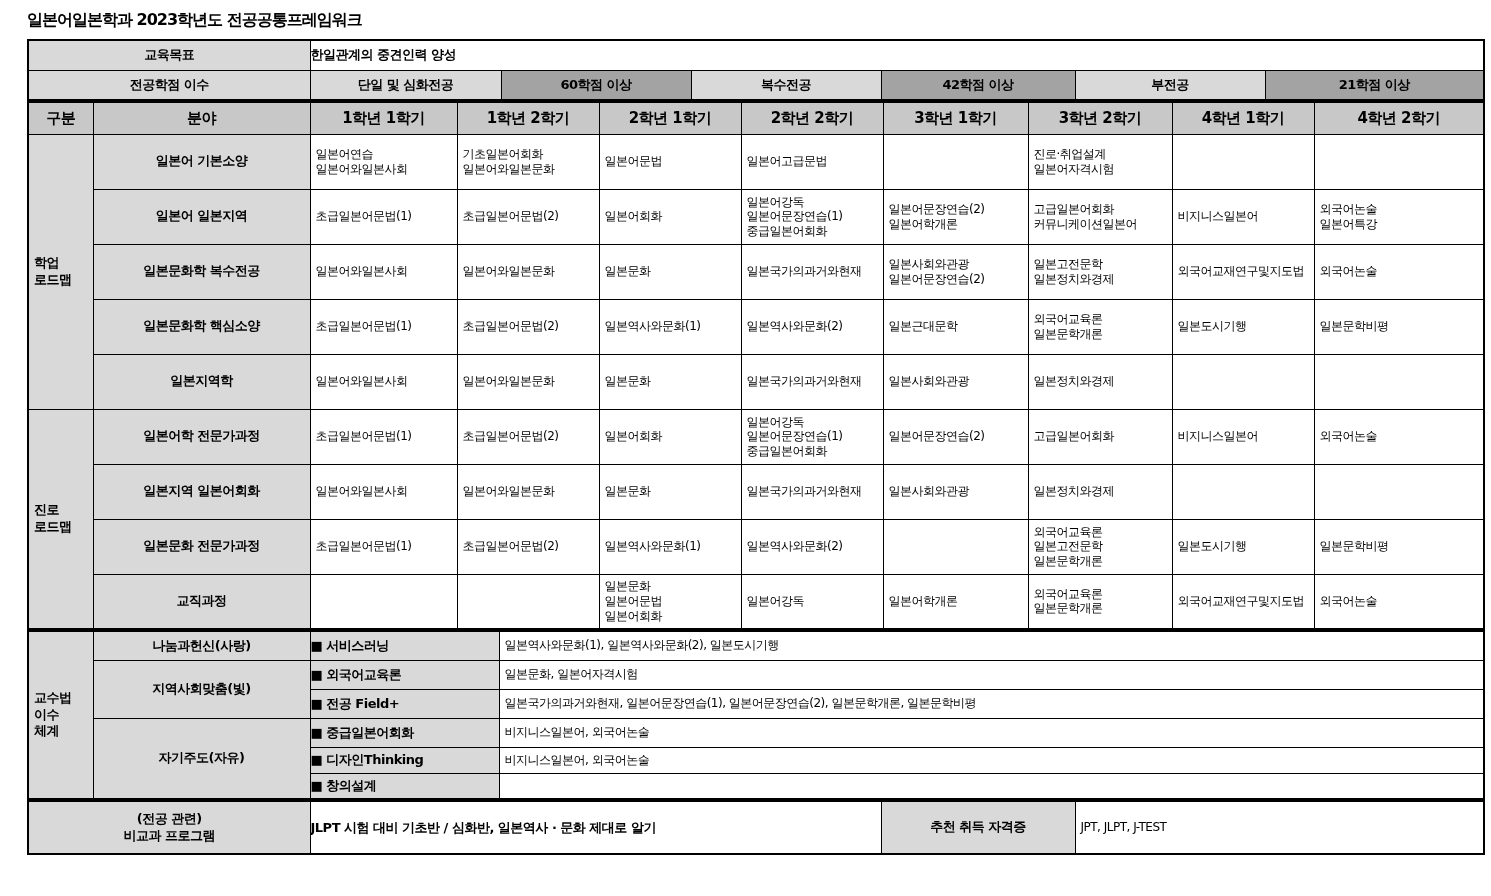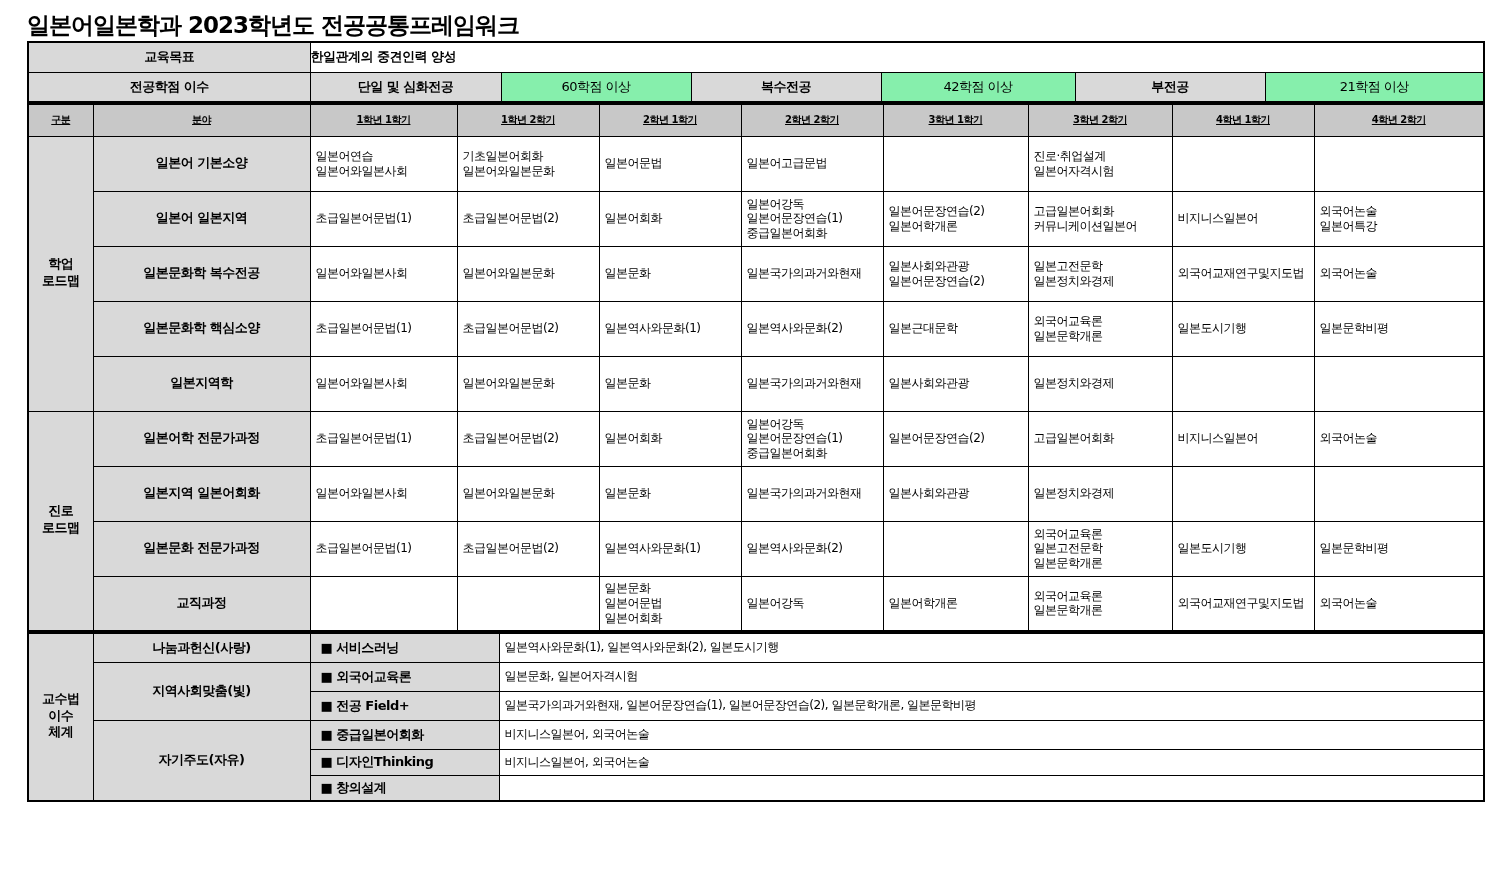--- a/index.html
+++ b/index.html
@@ -1,27 +1,27 @@
 <!DOCTYPE html>
 <html><head>
 <meta charset="utf-8">
 <style>
   html,body{margin:0;padding:0;background:#ffffff;}
   body{width:1491px;height:896px;position:relative;font-family:"DejaVu Sans","Liberation Sans",sans-serif;color:#000;}
   .sheet{position:absolute;left:27px;top:8px;width:1456px;}
-  .title{font-size:23px;font-weight:bold;margin:2px 0 0 0;letter-spacing:-1px;}
+  .title{font-size:16px;font-weight:bold;margin:2px 0 8px 0;letter-spacing:-1px;}
   table{border-collapse:collapse;table-layout:fixed;width:1456px;border:2px solid #000;}
   td{border:1px solid #000;font-size:12px;padding:2px 5px;vertical-align:middle;overflow:hidden;word-break:keep-all;}
-  td.hdr{background:#c8c8c8;text-align:center;font-weight:bold;font-size:10px;letter-spacing:-0.5px;text-decoration:underline;}
-  td.sec{background:#d9d9d9;text-align:center;font-weight:bold;font-size:13px;white-space:pre-line;line-height:1.3;letter-spacing:-0.5px;font-family:Liberation Mono, monospace;}
+  td.hdr{background:#c8c8c8;text-align:center;font-weight:bold;font-size:15px;letter-spacing:-0.5px;}
+  td.sec{background:#d9d9d9;text-align:left;font-weight:bold;font-size:13px;white-space:pre-line;line-height:1.3;letter-spacing:-0.5px;}
   td.lbl{background:#d9d9d9;text-align:center;font-weight:bold;font-size:13px;white-space:pre-line;line-height:1.25;letter-spacing:-0.5px;}
-  td.valc{background:#86efac;text-align:center;font-weight:normal;font-size:13px;letter-spacing:-0.5px;}
+  td.valc{background:#a3a3a3;text-align:center;font-weight:bold;font-size:13px;letter-spacing:-0.5px;}
   td.vall{background:#fff;text-align:left;font-weight:bold;font-size:13px;padding-left:0;letter-spacing:-0.5px;}
   td.course{background:#fff;text-align:left;white-space:pre-line;line-height:1.22;font-size:12px;letter-spacing:-0.5px;}
-  td.method{background:#d9d9d9;text-align:left;font-weight:bold;font-size:13px;padding-left:10px;letter-spacing:-0.5px;margin-top:42px;}
+  td.method{background:#d9d9d9;text-align:left;font-weight:bold;font-size:13px;padding-left:0;letter-spacing:-0.5px;margin-top:42px;}
   tr.r30{height:30px;margin-left:31px;} tr.r32{height:32px;} tr.r55{height:55px;} tr.r29{height:29px;} tr.r26{height:26px;} tr.r53{height:53px;}
 </style>
 </head>
 <body>
 
 <div class="sheet">
   <div class="title">일본어일본학과 2023학년도 전공공통프레임워크</div>
 
   <table>
     <colgroup>
@@ -234,13 +234,30 @@
       <td class="method">■ 디자인Thinking</td>
       <td class="course">비지니스일본어, 외국어논술</td>
     </tr>
     <tr class="r26">
       <td class="method">■ 창의설계</td>
       <td class="course"></td>
     </tr>
   </tbody>
     </table>
 
+  <table>
+    <colgroup>
+        <col style="width:282px">
+        <col style="width:571px">
+        <col style="width:194px">
+        <col style="width:409px">
+      </colgroup>
+    <tbody>
+        <tr class="r53">
+      <td class="lbl">(전공 관련)
+비교과 프로그램</td>
+      <td class="vall">JLPT 시험 대비 기초반 / 심화반, 일본역사 · 문화 제대로 알기</td>
+      <td class="lbl">추천 취득 자격증</td>
+      <td class="course">JPT, JLPT, J-TEST</td>
+    </tr>
+  </tbody>
+    </table>
 </div>
 
 </body></html>

